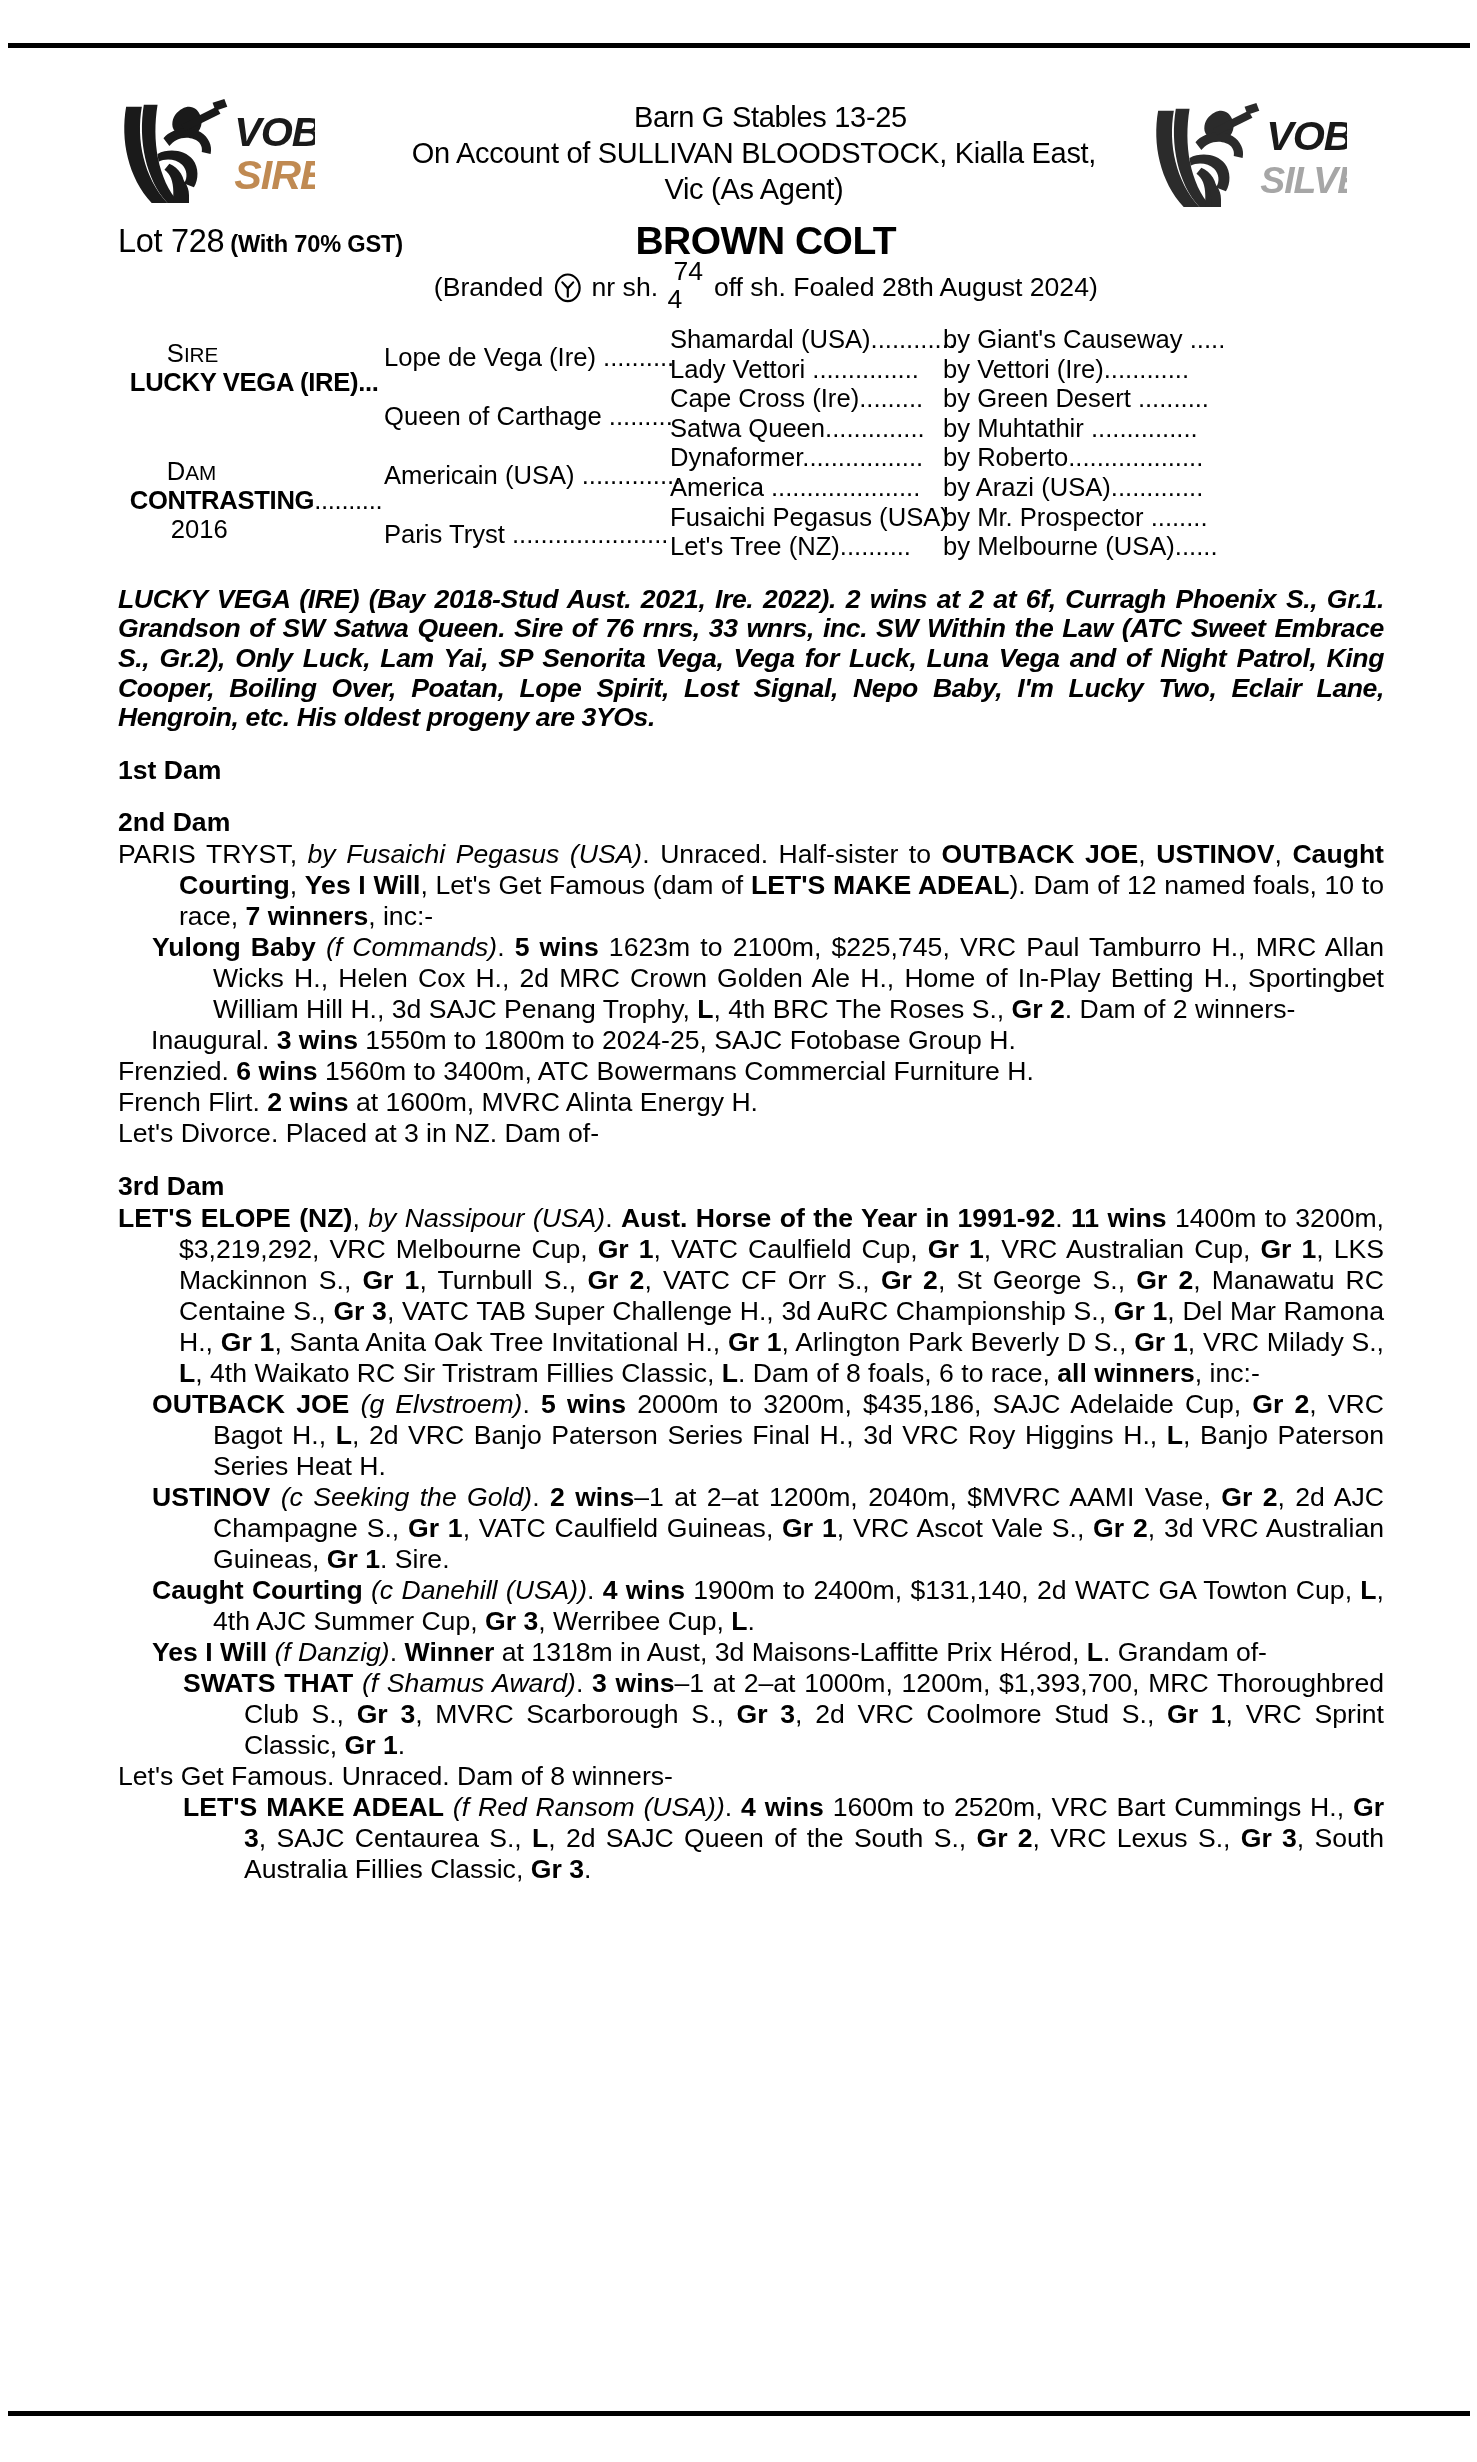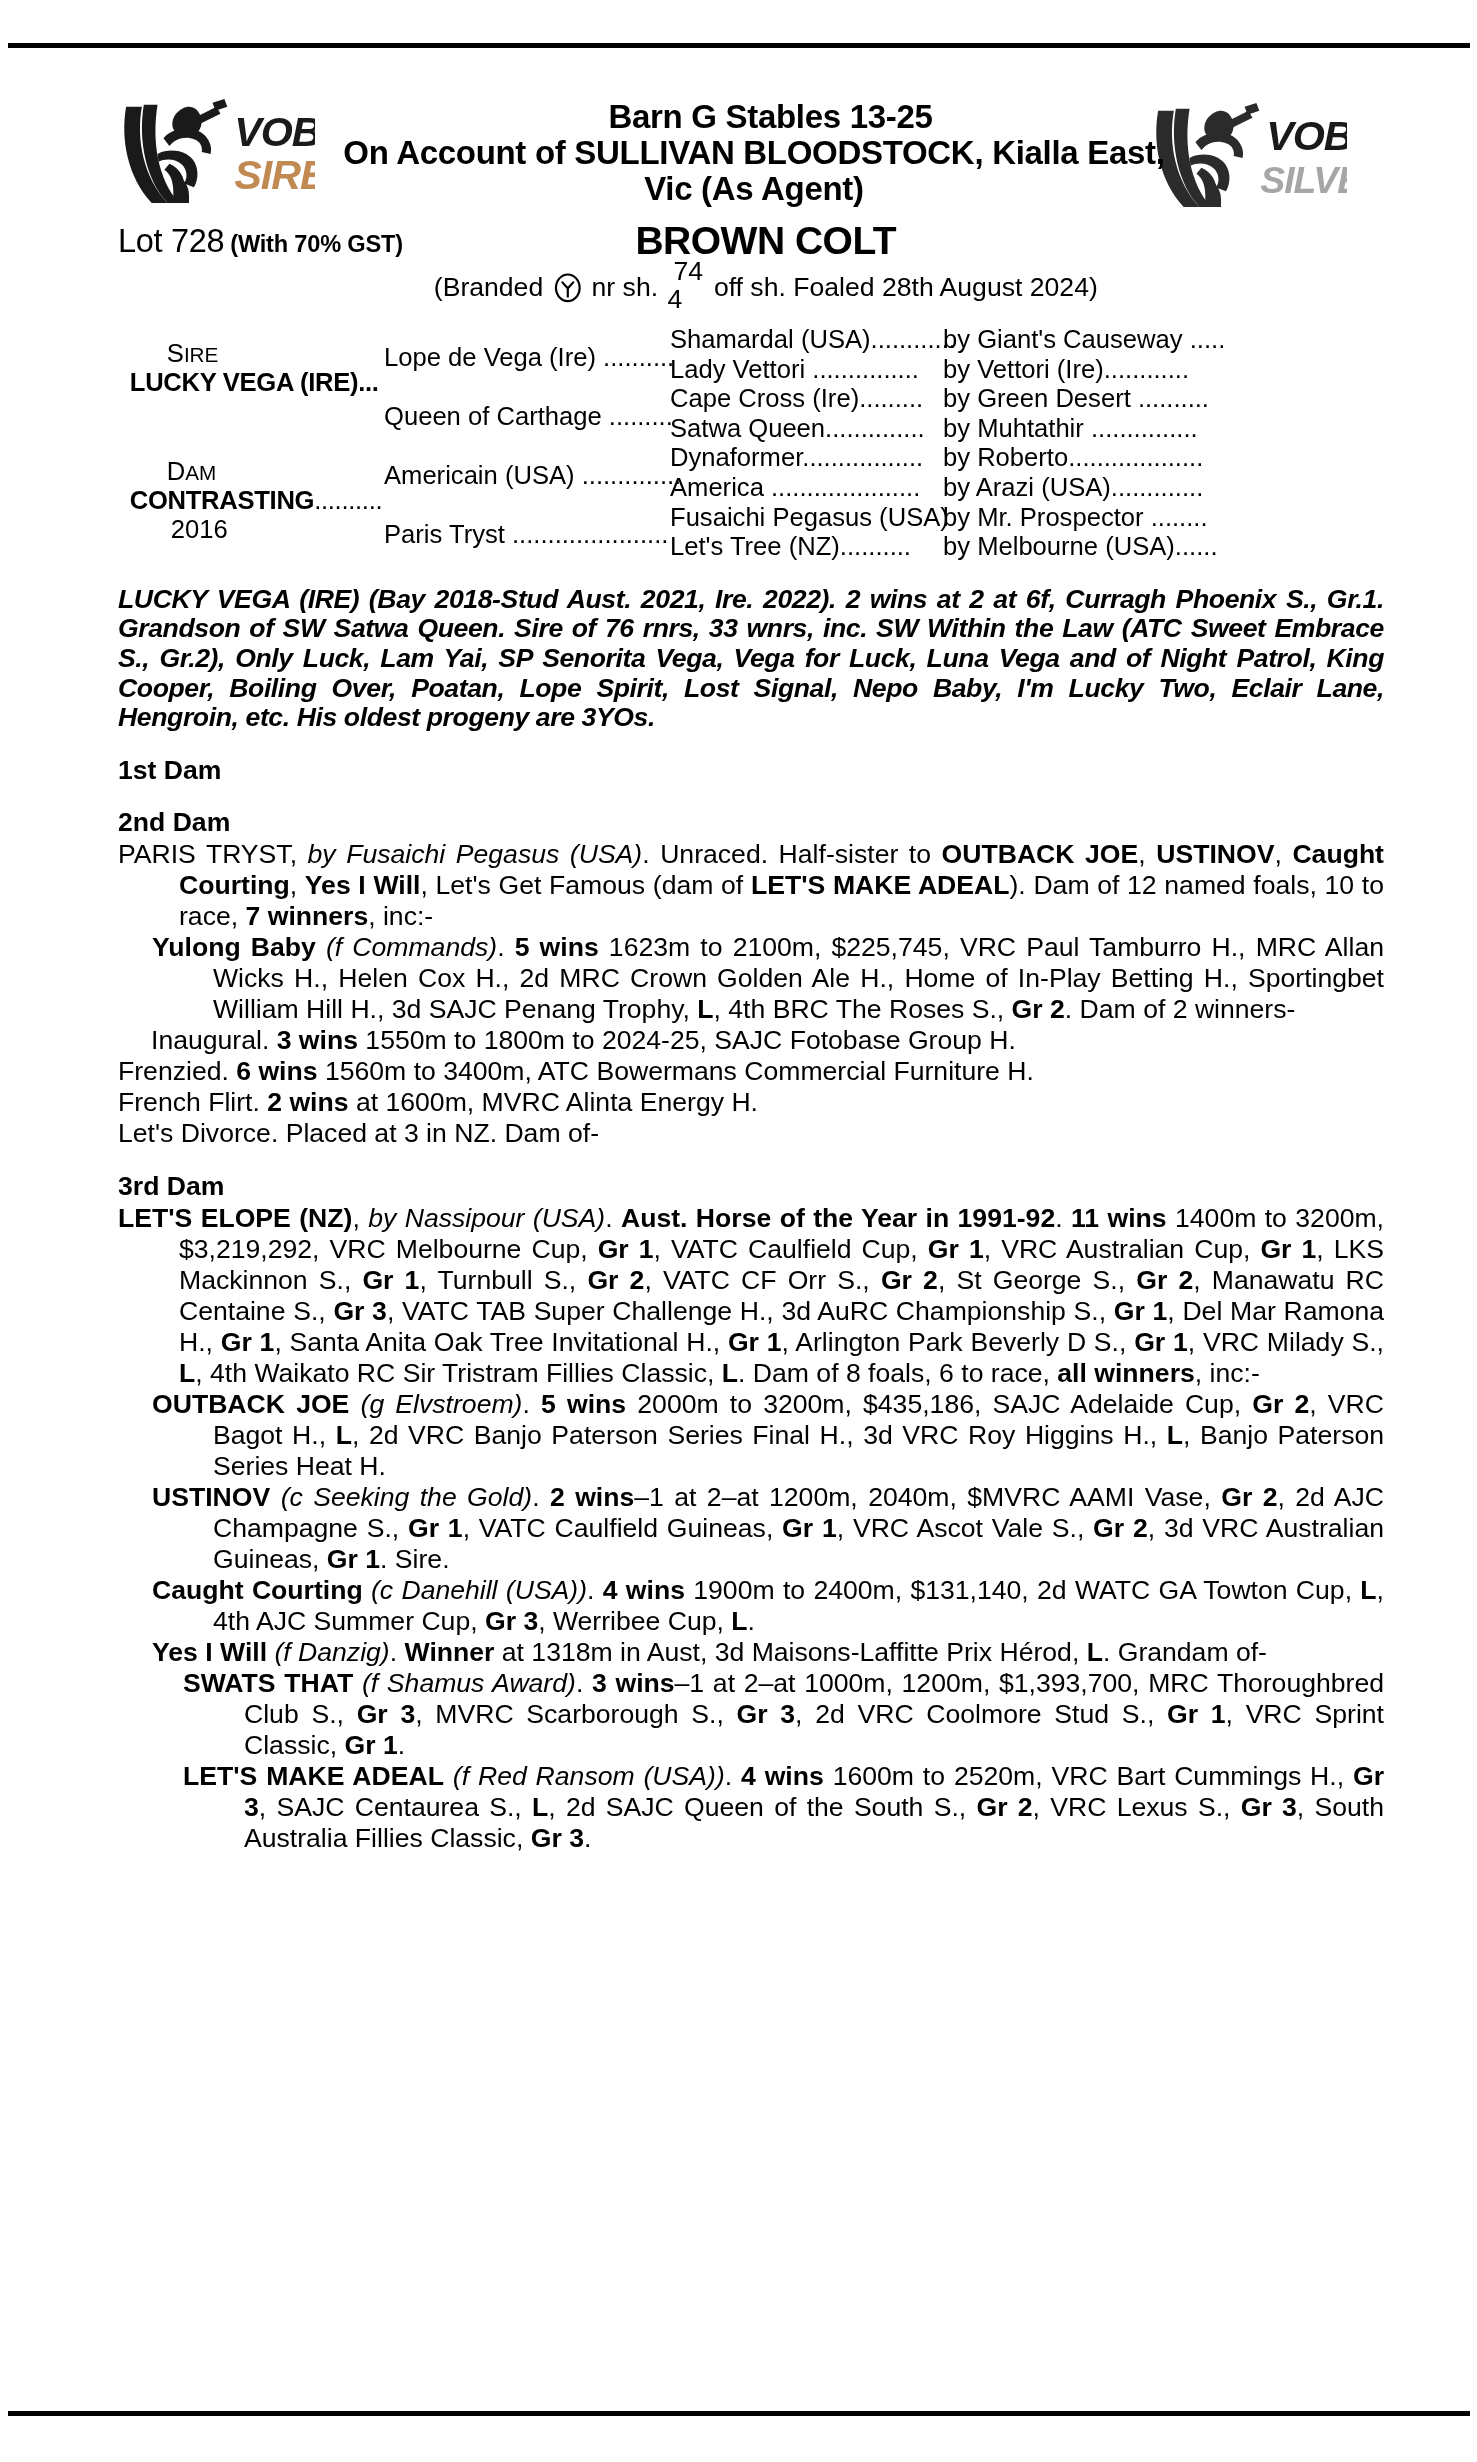--- a/index.html
+++ b/index.html
@@ -50,22 +50,22 @@
     height: 110px;
   }
   .logo-left { left: 0px; }
   .logo-right { right: 37px; top: 3.9px; }
   .logo svg { display:block; width:100%; height:100%; }
 
   .header-lines {
     position: absolute;
     left: 0; right: 0; top: 3.9px;
     text-align: center;
-    font-weight: bold;
-    font-size: 33px;
+    font-weight: normal;
+    font-size: 29px;
     line-height: 36px;
     letter-spacing: -0.3px;
   }
   .header-lines .l1 { padding-left: 39px; }
   .header-lines .l2 { padding-left: 5.9px;}
   .header-lines .l3 { padding-left: 5.9px;}
 
   
   .lot-row {
     position: relative;
@@ -375,19 +375,20 @@
           <p class="p0" style="margin: 0px;"><span>Let's Divorce. Placed at 3 in NZ. Dam of-</span></p>
         </div>
         <div class="dam-head">3rd Dam</div>
         <div class="dam-body">
           <p class="hang1" style="margin: 0px;"><b>LET'S ELOPE (NZ)</b><span>, </span><i>by Nassipour (USA)</i><span>. </span><b>Aust. Horse of the Year in 1991-92</b><span>. </span><b>11 wins</b><span> 1400m to 3200m, $3,219,292, VRC Melbourne Cup, </span><b>Gr 1</b><span>, VATC Caulfield Cup, </span><b>Gr 1</b><span>, VRC Australian Cup, </span><b>Gr 1</b><span>, LKS Mackinnon S., </span><b>Gr 1</b><span>, Turnbull S., </span><b>Gr 2</b><span>, VATC CF Orr S., </span><b>Gr 2</b><span>, St George S., </span><b>Gr 2</b><span>, Manawatu RC Centaine S., </span><b>Gr 3</b><span>, VATC TAB Super Challenge H., 3d AuRC Championship S., </span><b>Gr 1</b><span>, Del Mar Ramona H., </span><b>Gr 1</b><span>, Santa Anita Oak Tree Invitational H., </span><b>Gr 1</b><span>, Arlington Park Beverly D S., </span><b>Gr 1</b><span>, VRC Milady S., </span><b>L</b><span>, 4th Waikato RC Sir Tristram Fillies Classic, </span><b>L</b><span>. Dam of 8 foals, 6 to race, </span><b>all winners</b><span>, inc:-</span></p>
           <p class="hang2" style="margin: 0px;"><b>OUTBACK JOE</b><i> (g Elvstroem)</i><span>. </span><b>5 wins</b><span> 2000m to 3200m, $435,186, SAJC Adelaide Cup, </span><b>Gr 2</b><span>, VRC Bagot H., </span><b>L</b><span>, 2d VRC Banjo Paterson Series Final H., 3d VRC Roy Higgins H., </span><b>L</b><span>, Banjo Paterson Series Heat H.</span></p>
           <p class="hang2" style="margin: 0px;"><b>USTINOV</b><i> (c Seeking the Gold)</i><span>. </span><b>2 wins</b><span>–1 at 2–at 1200m, 2040m, $MVRC AAMI Vase, </span><b>Gr 2</b><span>, 2d AJC Champagne S., </span><b>Gr 1</b><span>, VATC Caulfield Guineas, </span><b>Gr 1</b><span>, VRC Ascot Vale S., </span><b>Gr 2</b><span>, 3d VRC Australian Guineas, </span><b>Gr 1</b><span>. Sire.</span></p>
           <p class="hang2" style="margin: 0px;"><b>Caught Courting</b><i> (c Danehill (USA))</i><span>. </span><b>4 wins</b><span> 1900m to 2400m, $131,140, 2d WATC GA Towton Cup, </span><b>L</b><span>, 4th AJC Summer Cup, </span><b>Gr 3</b><span>, Werribee Cup, </span><b>L</b><span>.</span></p>
           <p class="hang2" style="margin: 0px;"><b>Yes I Will</b><i> (f Danzig)</i><span>. </span><b>Winner</b><span> at 1318m in Aust, 3d Maisons-Laffitte Prix Hérod, </span><b>L</b><span>. Grandam of-</span></p>
           <p class="hang3" style="margin: 0px;"><b>SWATS THAT</b><i> (f Shamus Award)</i><span>. </span><b>3 wins</b><span>–1 at 2–at 1000m, 1200m, $1,393,700, MRC Thoroughbred Club S., </span><b>Gr 3</b><span>, MVRC Scarborough S., </span><b>Gr 3</b><span>, 2d VRC Coolmore Stud S., </span><b>Gr 1</b><span>, VRC Sprint Classic, </span><b>Gr 1</b><span>.</span></p>
+          <p class="p0" style="margin: 0px;"><span>Let's Get Famous. Unraced. Dam of 8 winners-</span></p>
           <p class="hang3" style="margin: 0px;"><b>LET'S MAKE ADEAL</b><i> (f Red Ransom (USA))</i><span>. </span><b>4 wins</b><span> 1600m to 2520m, VRC Bart Cummings H., </span><b>Gr 3</b><span>, SAJC Centaurea S., </span><b>L</b><span>, 2d SAJC Queen of the South S., </span><b>Gr 2</b><span>, VRC Lexus S., </span><b>Gr 3</b><span>, South Australia Fillies Classic, </span><b>Gr 3</b><span>.</span></p>
         </div>
       </div>
 
   </div>
 </div>
 
 
 </body></html>

